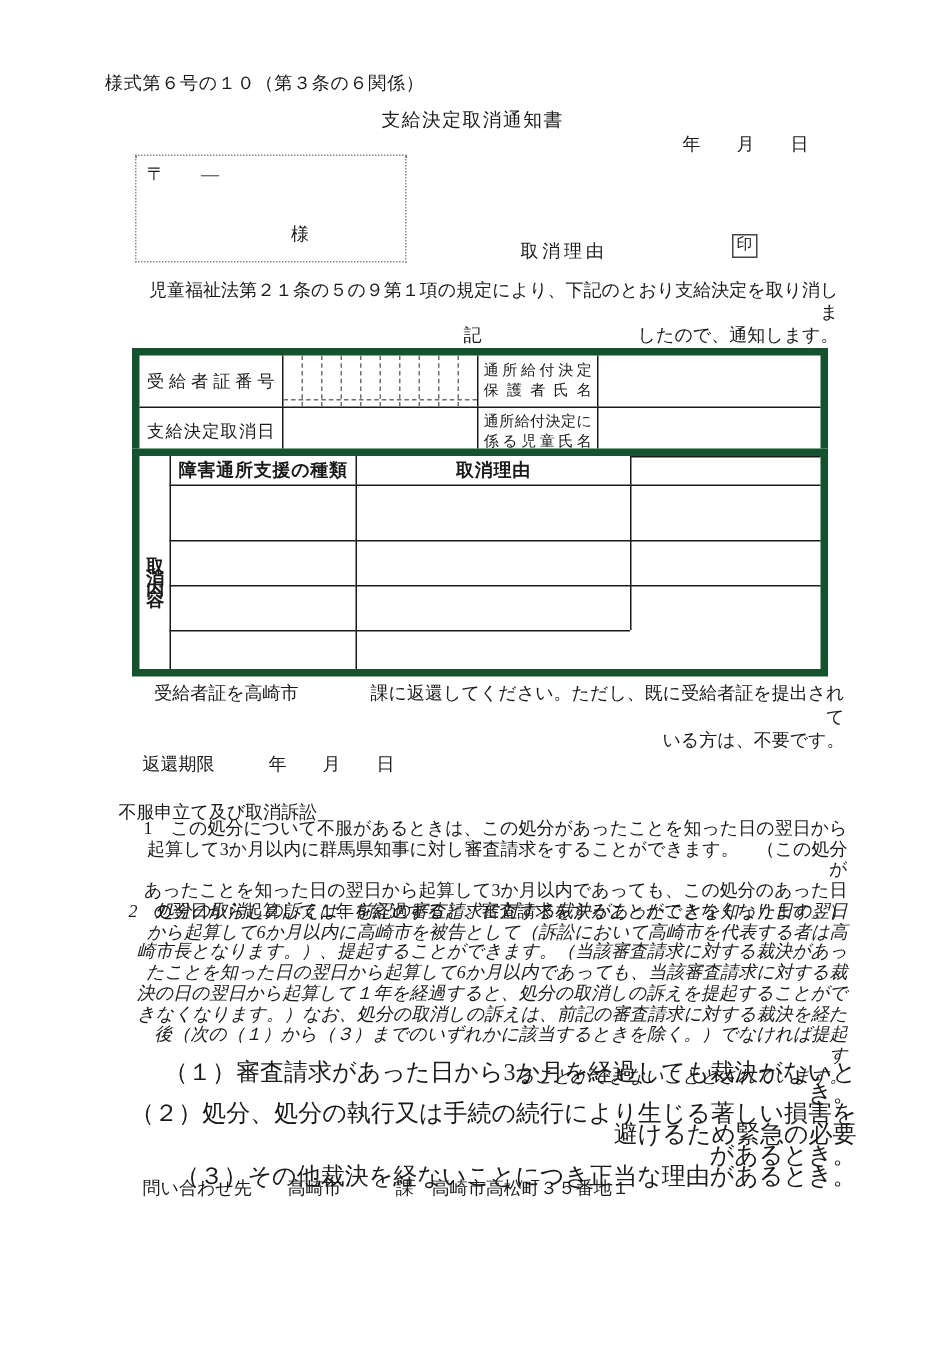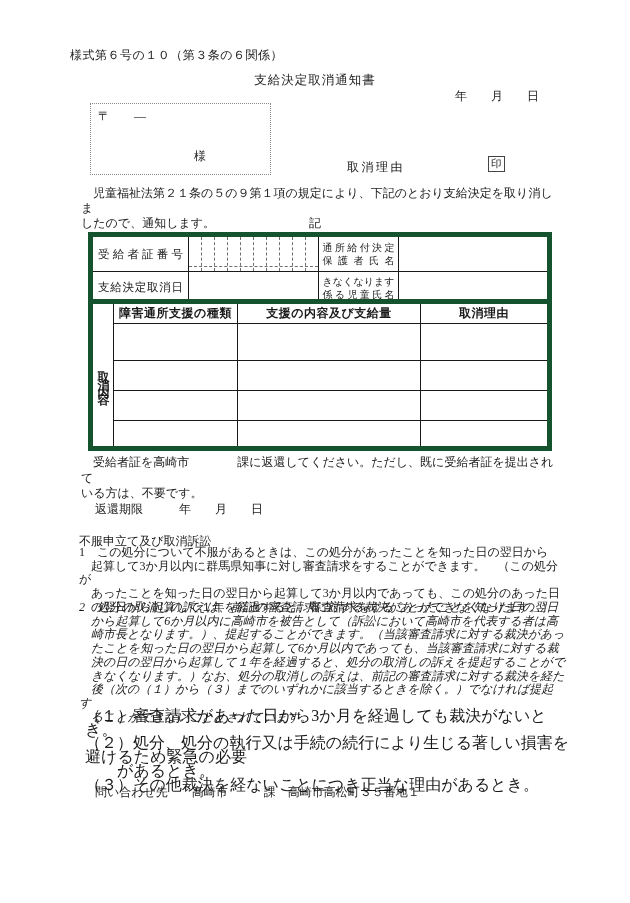--- a/index.html
+++ b/index.html
@@ -1,21 +1,21 @@
 <!DOCTYPE html>
 <html><head>
 <meta charset="utf-8">
 <style>
   html,body{margin:0;padding:0;}
   body{
     width:630px;height:903px;background:#ffffff;position:relative;overflow:hidden;
     font-family:"Liberation Serif","DejaVu Serif",serif;color:#1a1a1a;
   }
   .abs{position:absolute;}
-  .pre{white-space:pre-line;}
+  .pre{white-space:pre-line;text-align:right;}
   
   .form-number{left:70px;top:47px;font-size:12px;letter-spacing:.5px;}
   .doc-title{left:0;top:72px;width:630px;text-align:center;font-size:12.5px;letter-spacing:1px;}
   .date-line{left:455px;top:88px;font-size:12px;}
   
   .addr-box{left:90px;top:103px;width:181px;height:72px;border:1px dotted #8a8a8a;box-sizing:border-box;}
   .postal-line{position:absolute;left:7px;top:4px;font-size:12px;}
   .honorific{position:absolute;left:103px;top:44px;font-size:12px;}
   
   .sender-name{left:347px;top:159px;font-size:12px;letter-spacing:2.5px;}
@@ -90,30 +90,29 @@
     <div>通所給付決定</div>
     <div>保護者氏名</div>
   </div>
   <div class="cell nt"></div>
 
   <div class="cell lbl nl">
     <span>支給決定取消日</span>
   </div>
   <div class="cell"></div>
   <div class="cell rlbl">
-    <div>きなくなります</div>
+    <div>通所給付決定に</div>
     <div>係る児童氏名</div>
   </div>
   <div class="cell"></div>
 </div>
 
 <div class="abs grid-table t2">
   <div class="cell side nl nt">取消内容</div>
   <div class="cell head nt">障害通所支援の種類</div>
-  <div class="cell head nt">支援の内容及び支給量</div>
   <div class="cell head nt">取消理由</div>
 
   <div class="cell"></div>
   <div class="cell"></div>
   <div class="cell"></div>
 
   <div class="cell"></div>
   <div class="cell"></div>
   <div class="cell"></div>
 

